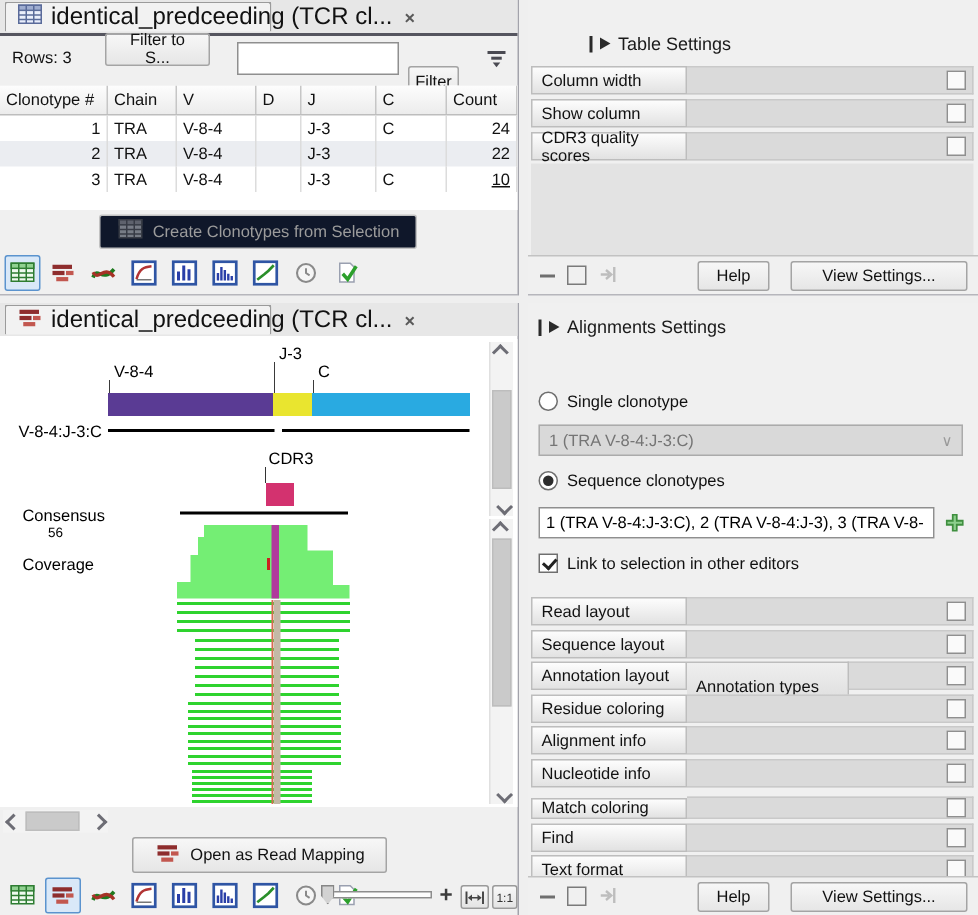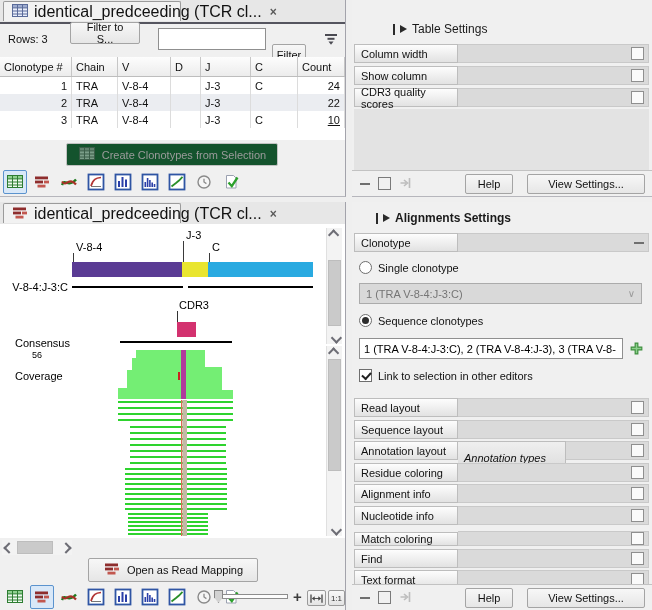--- a/index.html
+++ b/index.html
@@ -16,21 +16,21 @@
   .tab{position:absolute;left:3px;top:1px;height:19px;background:#f2f2f2;
        border:1px solid #9b9b9b;border-bottom:none;border-radius:2px 2px 0 0;
        display:flex;align-items:center;gap:5px;padding:0 7px;}
   .tab .title{white-space:nowrap;font-size:16px;}
   .tabclose{color:#5a5a5a;font-weight:bold;font-size:12px;line-height:10px;margin-left:3px;}
 
   
   .btn{display:inline-flex;align-items:center;justify-content:center;gap:6px;
        background:linear-gradient(#f7f7f7,#e6e6e6);border:1px solid #a4a4a4;
        border-radius:2px;font-size:11px;color:#111;box-sizing:border-box;}
-  .btn.disabled{background:#14532d;border-color:#c2c2c2;color:#9b9b9b;}
+  .btn.disabled{background:#0f172a;border-color:#c2c2c2;color:#9b9b9b;}
   .btn.disabled svg{filter:grayscale(1) opacity(.45);}
   .tinput{background:#fff;border:1px solid #8f8f8f;box-sizing:border-box;
           font-family:"Liberation Sans",sans-serif;font-size:11px;padding:2px 4px;}
 
   
   .ttable{position:absolute;background:#fff;overflow:hidden;}
   .thead{display:flex;height:20px;background:linear-gradient(#fdfdfd,#ececec);
          border-bottom:1px solid #bdbdbd;box-sizing:border-box;}
   .thead .cell{border-right:1px solid #c6c6c6;display:flex;align-items:center;
                padding:0 4px;box-sizing:border-box;}
@@ -48,21 +48,21 @@
 
   
   .rp-header{position:absolute;display:flex;align-items:center;gap:5px;font-size:12px;color:#1a1a1a;}
   .hdr-bar{width:2px;height:11px;background:#2a2a2a;}
   .arrow-right{width:0;height:0;border-left:7px solid #2a2a2a;
                border-top:4.5px solid transparent;border-bottom:4.5px solid transparent;}
   .secrow{position:absolute;left:2px;right:3px;height:19px;display:flex;}
   .seclabel{width:104px;background:linear-gradient(#fdfdfd,#e2e2e2);border:1px solid #bdbdbd;
             display:flex;align-items:center;padding:0 6px;box-sizing:border-box;}
   .seclabel2{width:108px;background:linear-gradient(#efefef,#dadada);border:1px solid #bdbdbd;
-             border-left:none;display:flex;align-items:center;padding:16px 6px;box-sizing:border-box;font-style:italic;}
+             border-left:none;display:flex;align-items:center;padding:16px 6px;box-sizing:border-box;}
   .secrest{flex:1;background:#dadada;border:1px solid #c9c9c9;border-left:none;
            display:flex;align-items:center;justify-content:flex-end;padding-right:4px;box-sizing:border-box;}
   .pagebox{width:11px;height:11px;border:1px solid #8f8f8f;background:#fafafa;}
   .minusglyph{width:10px;height:2px;background:#6f6f6f;}
   .pfooter{position:absolute;left:0;right:0;bottom:0;height:25px;border-top:1px solid #c2c2c2;
            background:#f0f0f0;display:flex;align-items:center;}
   .fgroup{display:flex;align-items:center;gap:8px;padding-left:8px;flex:1;}
   .filler{position:absolute;left:2px;right:3px;background:#e3e3e3;}
 
   
@@ -491,32 +491,26 @@
           <line x1="14" y1="1.5" x2="14" y2="10.5" stroke="#444" stroke-width="1.4"></line>
           <line x1="4" y1="6" x2="12" y2="6" stroke="#444"></line>
           <path d="M3 6 l3 -2.4 v4.8 Z" fill="#444"></path>
           <path d="M13 6 l-3 -2.4 v4.8 Z" fill="#444"></path>
         </svg>
       </span>
     <span class="minibtn abs" style="left:328px;top:388px;width:17px;">1:1</span>
   </div>
 
   <div class="panel" style="left:352px;top:202px;width:300px;height:408px;">
-    <div class="rp-header" style="left:24px;top:9px;font-weight:bold;">
+    <div class="rp-header" style="left:7px;top:9px;">
       <span class="hdr-bar"></span>
       <span class="arrow-right"></span>
       <span>Alignments Settings</span>
     </div>
 
-    <div class="secrow" style="top:31px;">
-      <span class="seclabel">Clonotype</span>
-      <span class="secrest">
-          <span class="minusglyph"></span>
-        </span>
-    </div>
 
     <div class="ctl-row" style="left:7px;top:59px;">
       <span class="radio"></span>
       <span>Single clonotype</span>
     </div>
     <div class="combo" style="left:7px;right:10px;top:81px;">
       <span>1 (TRA V-8-4:J-3:C)</span>
       <span class="chev" style="border:none;width:auto;height:auto;transform:none;">∨</span>
     </div>
 

